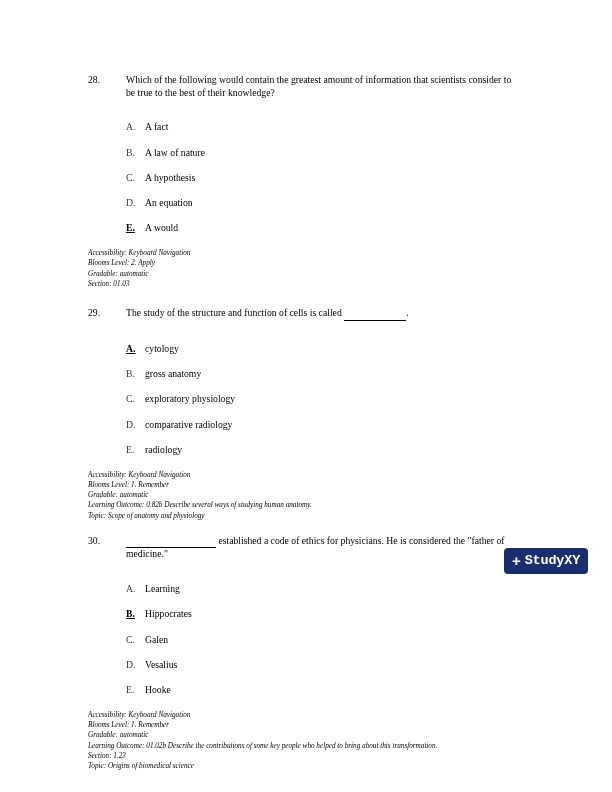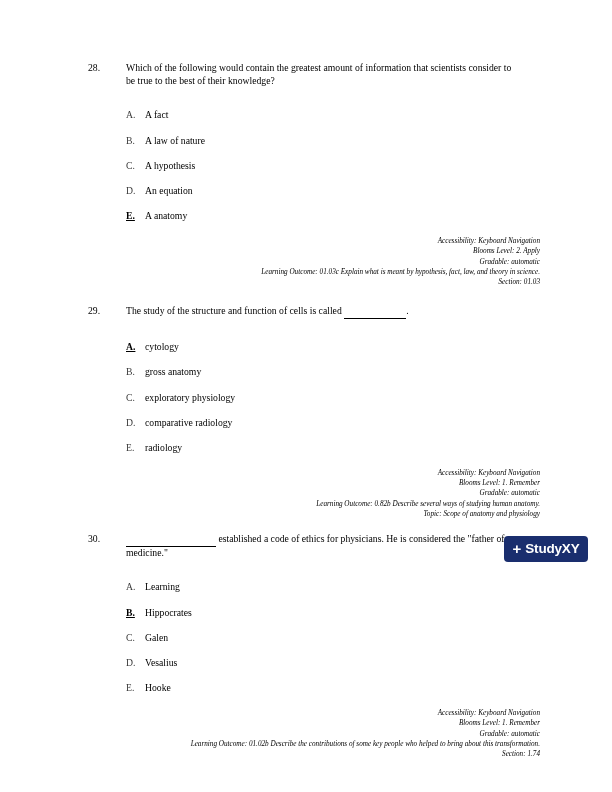--- a/index.html
+++ b/index.html
@@ -10,21 +10,21 @@
     width: 612px;
     height: 792px;
     background: #ffffff;
     font-family: "Liberation Serif", serif;
     color: #000000;
     position: relative;
     overflow: hidden;
   }
   .page {
     position: absolute;
-    top: 0; left: 0;
+    top: 12px; left: 0;
     width: 612px;
     height: 584px;
     box-sizing: border-box;
     padding: 62px 70px 8px 88px;
   }
   .question-block {
     margin-bottom: 0;
   }
   .q-head {
     display: flex;
@@ -66,21 +66,21 @@
     color: #000;
     font-weight: bold;
     text-decoration: underline;
   }
   .choice-label {
     flex: 1 1 auto;
     margin-top: 11px;
   }
   .meta {
     margin-top: 13px;
-    text-align: right;
+    text-align: left;
     font-size: 7.2px;
     font-style: italic;
     line-height: 1.42;
     padding-right: 2px;
   }
   .meta div {
     white-space: nowrap;
   }
   .gap-sm { height: 14px; }
   .gap-md { height: 18px; }
@@ -101,21 +101,21 @@
   .logo .plus {
     color: #ffffff;
     font-family: "Liberation Sans", sans-serif;
     font-size: 15px;
     font-weight: bold;
     line-height: 1;
     margin-top: -1px;
   }
   .logo .word {
     color: #ffffff;
-    font-family: Liberation Sans, sans-serif;
+    font-family: Liberation Mono, monospace;
     font-size: 13.5px;
     font-weight: bold;
     letter-spacing: -0.2px;
     line-height: 1;
   }
   .logo .word .xy {
     font-weight: bold;
   }
 </style>
 </head>
@@ -140,28 +140,27 @@
       <div class="choice">
         <span class="choice-letter">C.</span>
         <span class="choice-label">A hypothesis</span>
       </div>
       <div class="choice">
         <span class="choice-letter">D.</span>
         <span class="choice-label">An equation</span>
       </div>
       <div class="choice correct">
         <span class="choice-letter">E.</span>
-        <span class="choice-label">A anatomy</span>
+        <span class="choice-label">A would</span>
       </div>
     </div>
     <div class="meta">
       <div>Accessibility: Keyboard Navigation</div>
       <div>Blooms Level: 2. Apply</div>
       <div>Gradable: automatic</div>
-      <div>Learning Outcome: 01.03c Explain what is meant by hypothesis, fact, law, and theory in science.</div>
       <div>Section: 01.03</div>
     </div>
   </div>
 
   <div class="gap-md"></div>
 
   <div class="question-block">
     <div class="q-head">
       <div class="q-num">29.</div>
       <div class="q-text">
@@ -230,21 +229,22 @@
       <div class="choice">
         <span class="choice-letter">E.</span>
         <span class="choice-label">Hooke</span>
       </div>
     </div>
     <div class="meta">
       <div>Accessibility: Keyboard Navigation</div>
       <div>Blooms Level: 1. Remember</div>
       <div>Gradable: automatic</div>
       <div>Learning Outcome: 01.02b Describe the contributions of some key people who helped to bring about this transformation.</div>
-      <div>Section: 1.74</div>
+      <div>Section: 1.23</div>
+      <div>Topic: Origins of biomedical science</div>
     </div>
   </div>
 
   <div class="logo">
     <span class="plus">+</span>
     <span class="word"><span>Study</span><span class="xy">XY</span></span>
   </div>
 
 </div>
 

